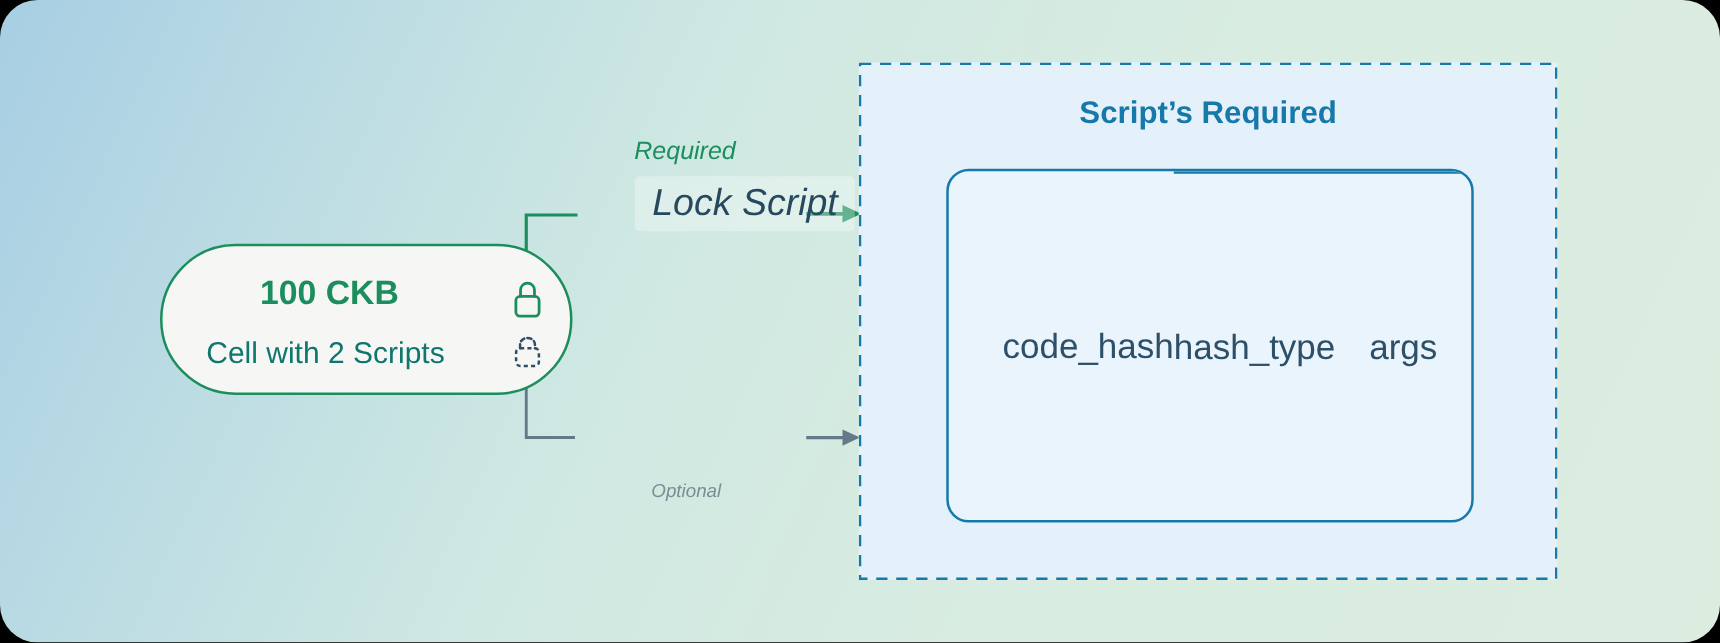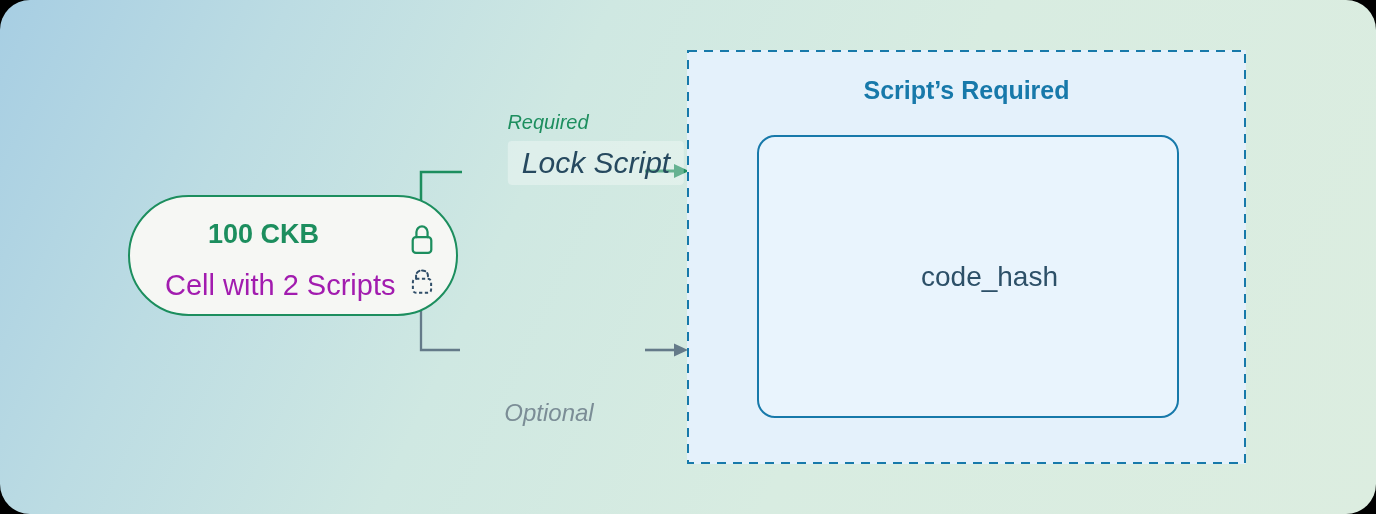--- a/index.html
+++ b/index.html
@@ -36,22 +36,22 @@
     font-size: 27px;
     font-weight: bold;
     color: #1c8e5e;
     white-space: nowrap;
     margin-left: 43px;
   }
   .cell-subtitle {
     position: absolute;
     left: 35px;
     top: 72px;
-    font-size: 29px;
-    color: #a21caf;
+    font-size: 24px;
+    color: #0f766e;
     white-space: nowrap;
   }
   .lock-wrap {
     position: absolute;
     left: 279px;
     top: 25px;
     width: 28px;
   }
   .lock-wrap svg { display: block; }
   .lock-gap { height: 9px; }
@@ -74,23 +74,22 @@
     color: #26495f;
     background: rgba(255,255,255,0.32);
     border-radius: 4px;
     padding: 5px 14px;
   }
   .label-lock { left: 551px; top: 163px; margin-left: 45px; }
   .label-type { left: 552px; top: 350px; }
   .label-optional {
     left: 549px;
     top: 393px;
-    font-size: 24px;
+    font-size: 15px;
     color: #7b8d96;
-    margin-top: 20px;
   }
 
   
   .connectors {
     position: absolute;
     inset: 0;
     width: 1376px;
     height: 514px;
     pointer-events: none;
   }
@@ -185,16 +184,18 @@
   <div class="flabel label-lock">Lock Script</div>
   <div class="flabel label-optional">Optional</div>
 
   <div class="structure-box">
     <svg class="structure-border" viewBox="0 0 559 414" aria-hidden="true">
       <rect x="1" y="1" width="557" height="412" fill="none" stroke="#1779aa" stroke-width="2" stroke-dasharray="9 7"></rect>
     </svg>
     <div class="structure-title">Script’s Required</div>
     <div class="fields-box">
       <div class="field-row">code_hash</div>
+      <div class="field-row">hash_type</div>
+      <div class="field-row">args</div>
     </div>
   </div>
 
 </div>
 
 </body></html>

